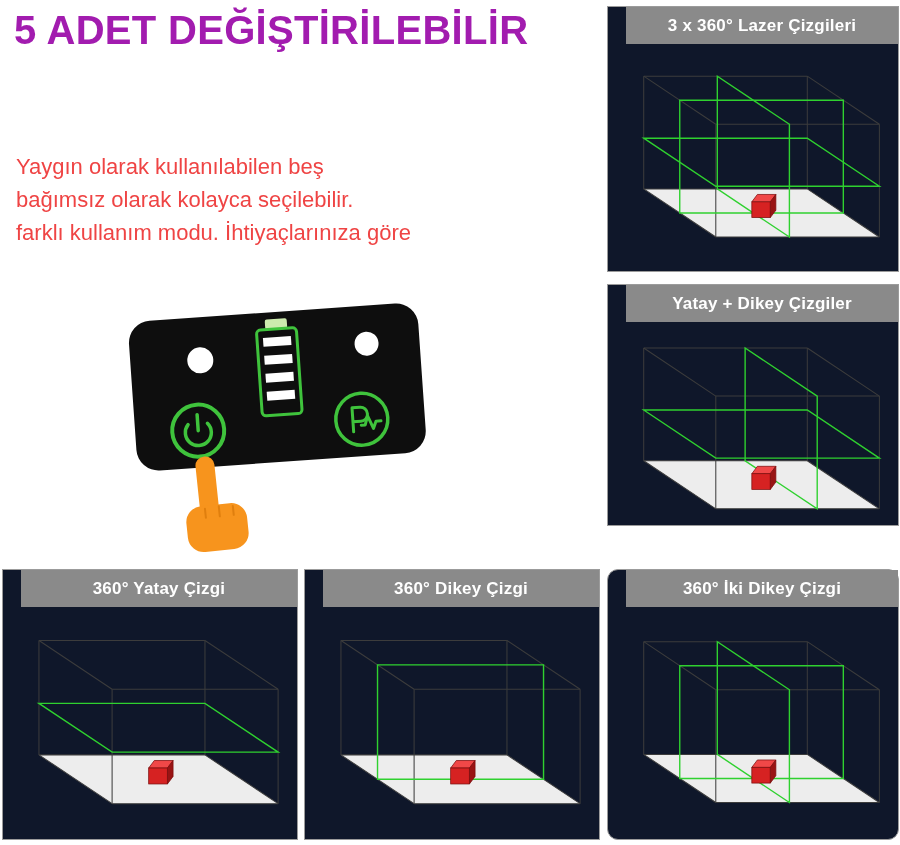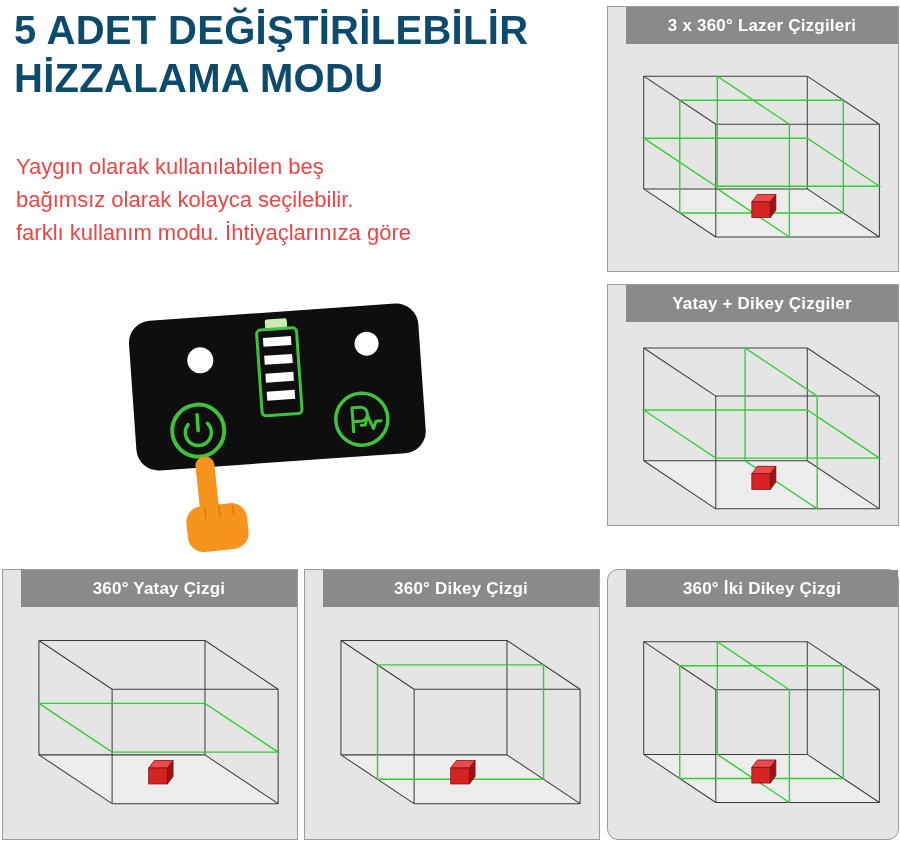--- a/index.html
+++ b/index.html
@@ -8,28 +8,28 @@
     --header-gray:#8a8a8a;
     --header-text:#ffffff;
     --hand-orange:#f7941d;
     --panel-black:#0e0e0e;
   }
   html,body{margin:0;padding:0;background:#ffffff;}
   body{font-family:"Liberation Sans", sans-serif;}
   .page{position:relative;width:900px;height:845px;background:#ffffff;overflow:hidden;}
 
   .title{position:absolute;left:14px;top:6px;font-size:40px;font-weight:800;
-         color:#0c4a6e;line-height:1.2;letter-spacing:.3px;}
+         color:#a21caf;line-height:1.2;letter-spacing:.3px;}
   .desc{position:absolute;left:16px;top:150px;font-size:22px;color:#ef4444;line-height:1.5;}
 
   .cp-svg{position:absolute;left:105px;top:284px;width:345px;height:274px;}
   .cp-green{stroke:var(--accent-green);fill:none;}
   .cp-hand{fill:var(--hand-orange);}
 
-  .mode-panel{position:absolute;border:1px solid #9b9b9b;background:#e5e5e5;
+  .mode-panel{position:absolute;border:1px solid #9b9b9b;background:#0f172a;
               box-sizing:border-box;display:flex;flex-direction:column;padding-left:18px;}
   .mode-header{flex:0 0 37px;display:flex;align-items:center;justify-content:center;
                font-weight:bold;font-size:17px;background:var(--header-gray);
                color:var(--header-text);letter-spacing:.2px;}
   .mode-body{flex:1;display:flex;align-items:center;justify-content:center;padding:2px;}
   .room{width:100%;height:100%;}
   .room svg{display:block;}
 
   .p1{left:607px;top:6px;width:292px;height:266px;}
   .p2{left:607px;top:284px;width:292px;height:242px;}
@@ -37,21 +37,20 @@
   .p4{left:304px;top:569px;width:296px;height:271px;}
   .p5{left:607px;top:569px;width:292px;height:271px;border-radius:11px;}
 </style>
 </head>
 <body>
 
 <div class="page">
 
   <div class="title">
     <div>5 ADET DEĞİŞTİRİLEBİLİR</div>
-    <div>HİZZALAMA MODU</div>
   </div>
 
   <div class="desc">
     <div>Yaygın olarak kullanılabilen beş</div>
     <div>bağımsız olarak kolayca seçilebilir.</div>
     <div>farklı kullanım modu. İhtiyaçlarınıza göre</div>
   </div>
 
   <svg class="cp-svg" viewBox="0 0 340 274">
     <g transform="rotate(-4 170 105)">

